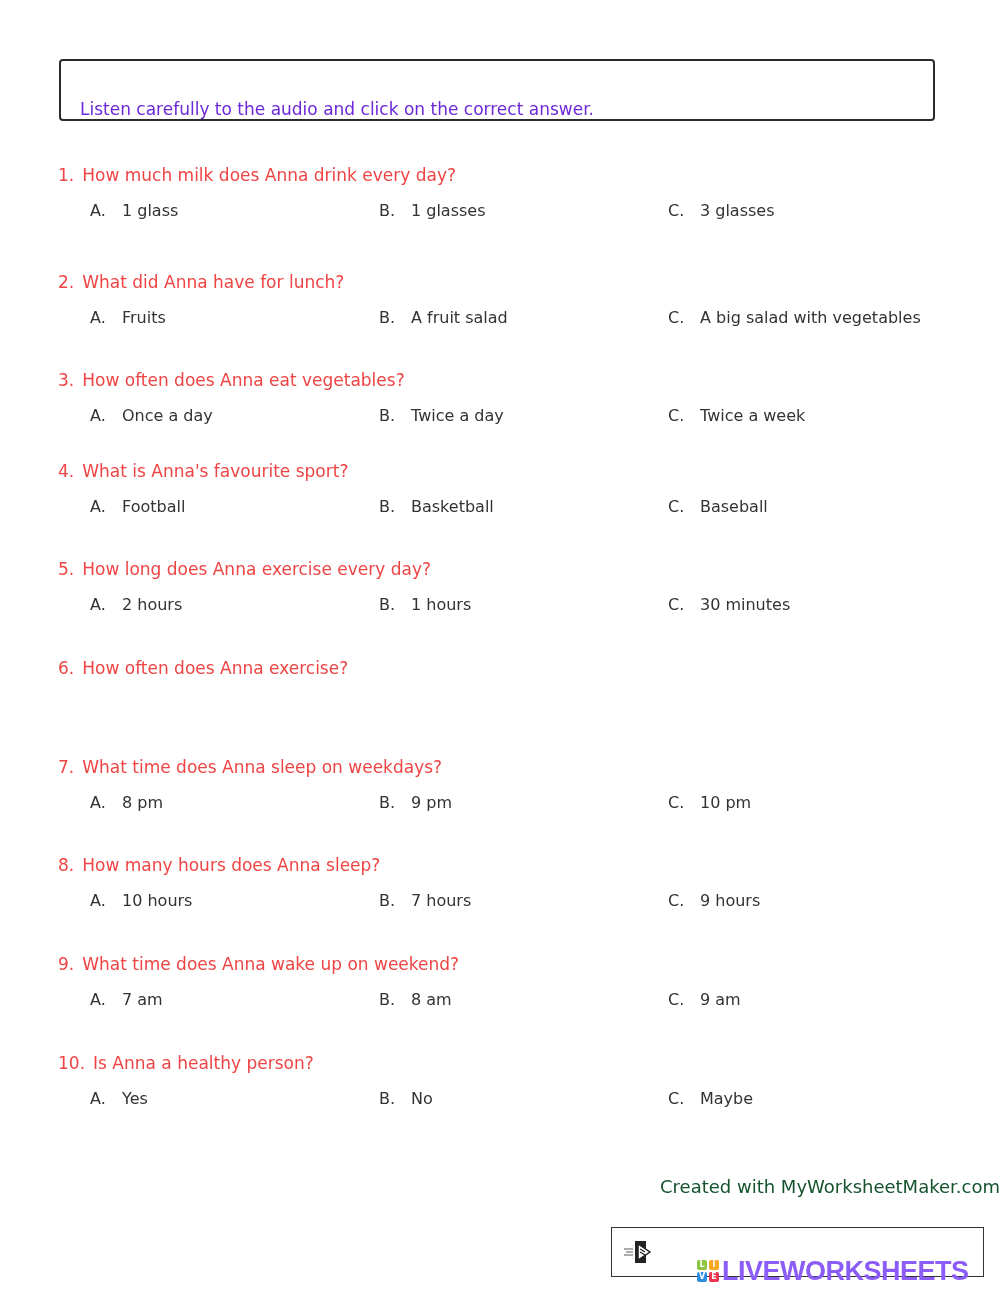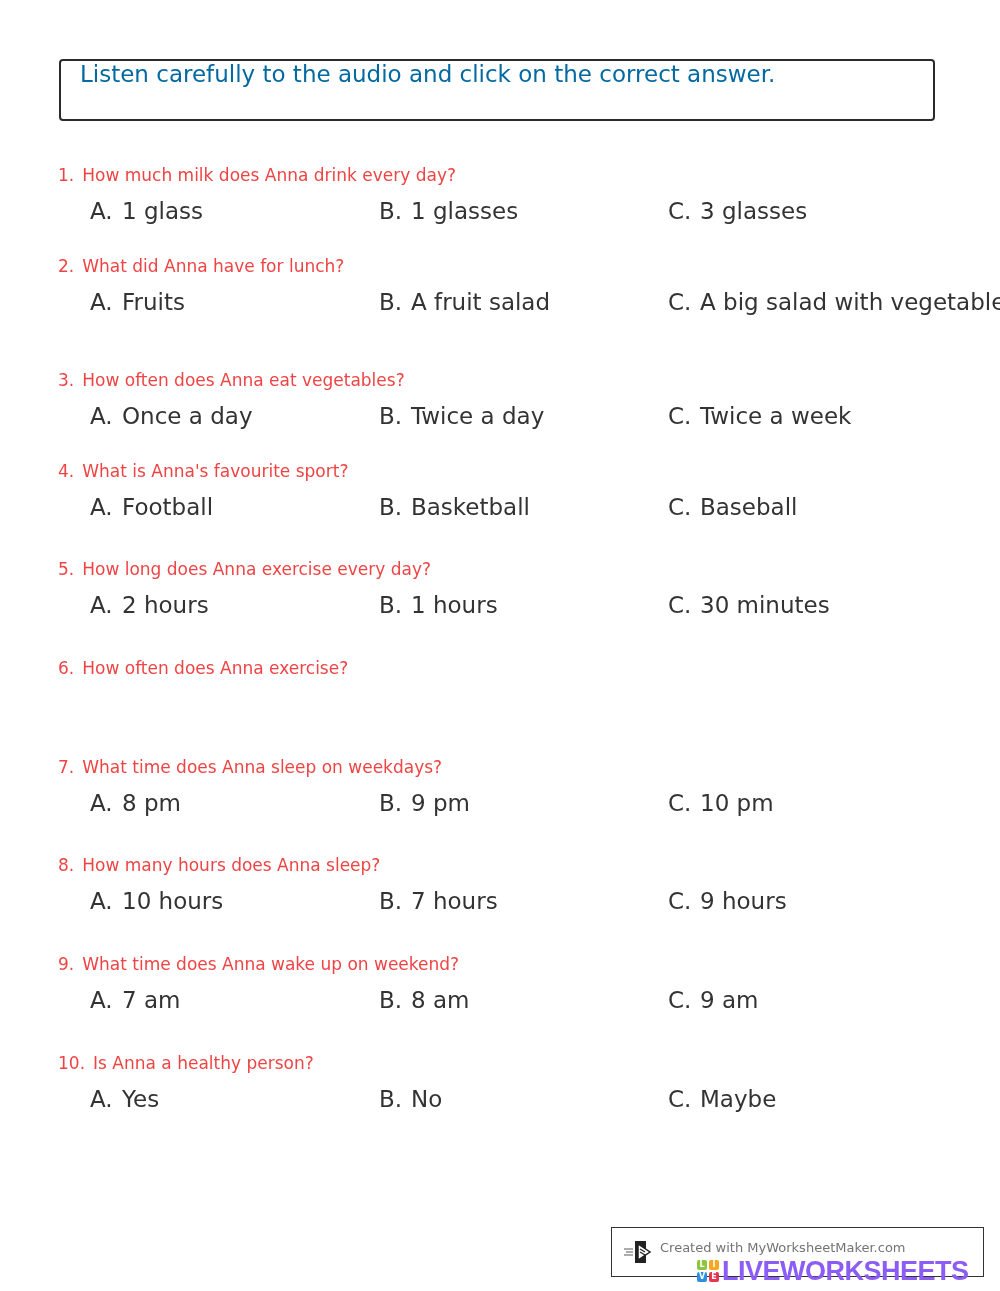--- a/index.html
+++ b/index.html
@@ -4,42 +4,42 @@
   <style>
     html, body { margin: 0; padding: 0; background: #ffffff; }
     body {
       width: 1000px; height: 1291px; position: relative; overflow: hidden;
       font-family: "DejaVu Sans", "Liberation Sans", sans-serif;
       color: #333333;
     }
     .instructions {
       position: absolute; left: 59px; top: 59px; width: 876px; height: 62px;
       border: 2px solid #2b2b2b; border-radius: 4px; box-sizing: border-box;
-      display: flex; align-items: flex-start; padding-left: 19px;
-      font-size: 23px; color: #0369a1;
+      display: flex; align-items: flex-end; padding-left: 19px;
+      font-size: 17px; color: #6d28d9;
     }
     .question { position: absolute; left: 58px; width: 900px; }
     .q-text { font-size: 17px; color: #ef4444; white-space: nowrap; height: 24px; line-height: 24px; }
     .q-num { display: inline-block; margin-right: 8px; }
     .options { position: relative; height: 24px; margin-top: 12px; }
     .option {
-      position: absolute; top: 0; font-size: 23px; line-height: 24px; white-space: nowrap;
+      position: absolute; top: 0; font-size: 16px; line-height: 24px; white-space: nowrap;
       cursor: pointer;
     }
     .option .letter { display: inline-block; width: 32px; }
     .opt-a { left: 32px; }
     .opt-b { left: 321px; }
     .opt-c { left: 610px; }
 
     .footer-box {
       position: absolute; left: 611px; top: 1227px; width: 373px; height: 50px;
       border: 1.5px solid #333; box-sizing: border-box; background: #fff;
     }
     .footer-text {
-      position: absolute; left: 660px; top: 1240px; font-size: 13px; color: #737373; white-space: nowrap;
+      position: absolute; left: 660px; top: 1176px; font-size: 18px; color: #14532d; white-space: nowrap;
     }
     .maker-icon { position: absolute; left: 624px; top: 1238px; width: 32px; height: 28px; }
     .lw-logo { position: absolute; left: 697px; top: 1257px; height: 28px; display: flex; align-items: center; }
     .lw-tiles { display: grid; grid-template-columns: 10px 10px; grid-template-rows: 10px 10px; gap: 2px; margin-right: 3px; }
     .tile { font-size: 8px; font-weight: bold; color: #fff; text-align: center; line-height: 10px; border-radius: 2px; font-family: "DejaVu Sans", sans-serif; }
     .lw-word {
       font-family: Liberation Sans, sans-serif; font-weight: bold; font-size: 27px;
       color: #8b5cf6; letter-spacing: -0.5px; line-height: 28px;
     }
   </style>
@@ -52,21 +52,21 @@
 
 <div class="question" style="top:163px;">
   <div class="q-text"><span class="q-num">1.</span><span>How much milk does Anna drink every day?</span></div>
   <div class="options">
     <div class="option opt-a"><span class="letter">A.</span><span>1 glass</span></div>
     <div class="option opt-b"><span class="letter">B.</span><span>1 glasses</span></div>
     <div class="option opt-c"><span class="letter">C.</span><span>3 glasses</span></div>
   </div>
 </div>
 
-<div class="question" style="top:254px;">
+<div class="question" style="top:270px;">
   <div class="q-text"><span class="q-num">2.</span><span>What did Anna have for lunch?</span></div>
   <div class="options">
     <div class="option opt-a"><span class="letter">A.</span><span>Fruits</span></div>
     <div class="option opt-b"><span class="letter">B.</span><span>A fruit salad</span></div>
     <div class="option opt-c"><span class="letter">C.</span><span>A big salad with vegetables</span></div>
   </div>
 </div>
 
 <div class="question" style="top:368px;">
   <div class="q-text"><span class="q-num">3.</span><span>How often does Anna eat vegetables?</span></div>

